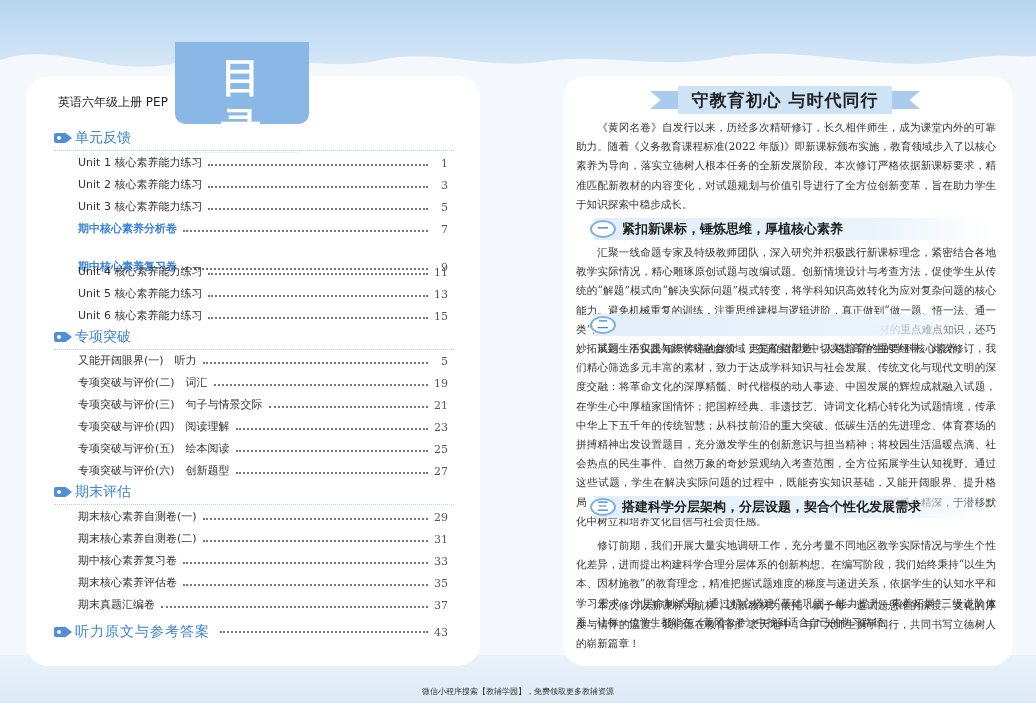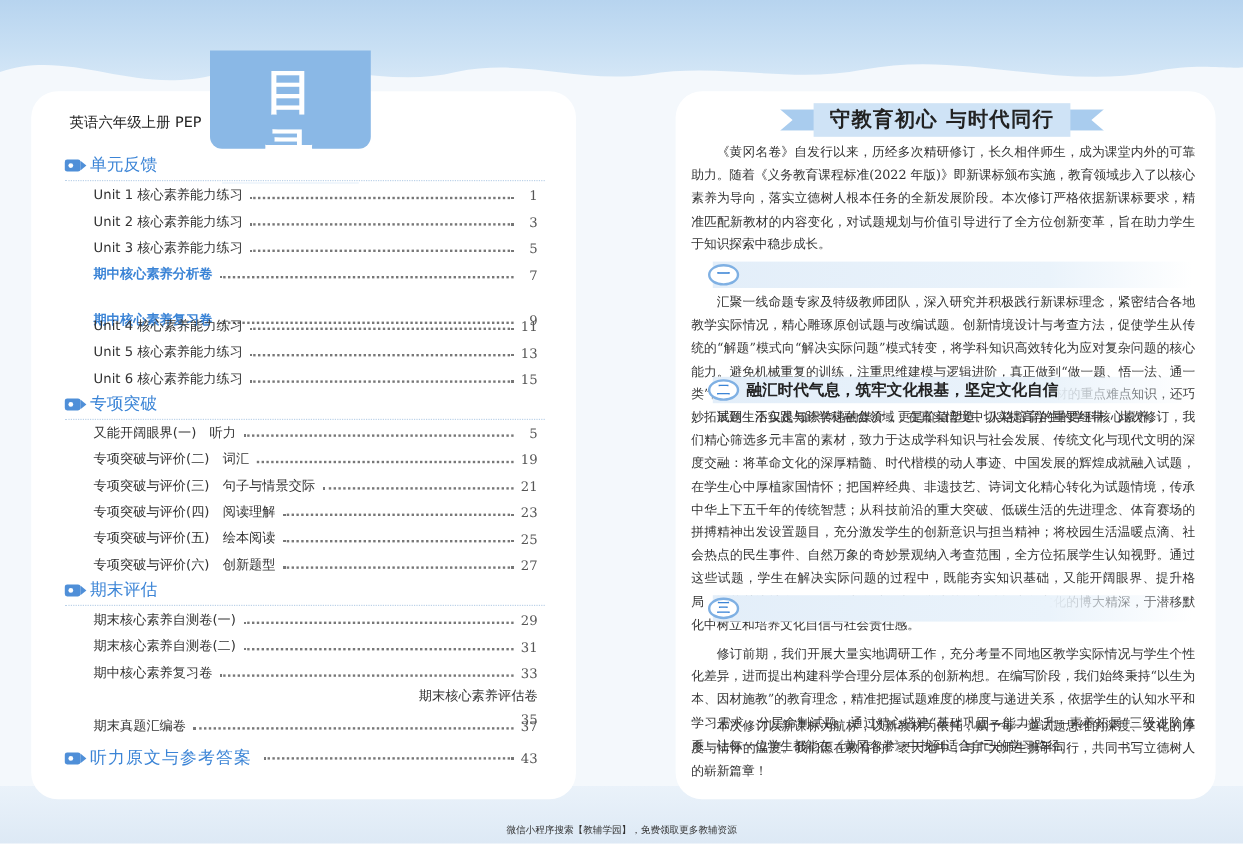--- a/index.html
+++ b/index.html
@@ -224,21 +224,21 @@
 <div class="toc-row" style="top:528px;">
   <span class="lbl">期末核心素养自测卷(二)</span>
     <span class="dots"></span>
     <span class="pg">31</span>
 </div>
 <div class="toc-row" style="top:550px;">
   <span class="lbl">期中核心素养复习卷</span>
     <span class="dots"></span>
     <span class="pg">33</span>
 </div>
-<div class="toc-row" style="top:572px;flex-direction:column;">
+<div class="toc-row" style="top:572px;">
   <span class="lbl">期末核心素养评估卷</span>
     <span class="dots"></span>
     <span class="pg">35</span>
 </div>
 <div class="toc-row" style="top:594px;">
   <span class="lbl">期末真题汇编卷</span>
     <span class="dots"></span>
     <span class="pg">37</span>
 </div>
 
@@ -253,29 +253,30 @@
 <div class="banner">
   <span class="flag-l"></span>
   <span class="flag-r"></span>
   <div class="ttl">守教育初心 与时代同行</div>
 </div>
 
 <p class="para" style="top:118px;">《黄冈名卷》自发行以来，历经多次精研修订，长久相伴师生，成为课堂内外的可靠助力。随着《义务教育课程标准(2022 年版)》即新课标颁布实施，教育领域步入了以核心素养为导向，落实立德树人根本任务的全新发展阶段。本次修订严格依据新课标要求，精准匹配新教材的内容变化，对试题规划与价值引导进行了全方位创新变革，旨在助力学生于知识探索中稳步成长。</p>
 
 <div class="sub-head" style="top:218px;">
   <span class="num">一</span>
+  <span class="txt">紧扣新课标，锤炼思维，厚植核心素养</span>
 </div>
 <p class="para" style="top:218px; margin-top:25px;">汇聚一线命题专家及特级教师团队，深入研究并积极践行新课标理念，紧密结合各地教学实际情况，精心雕琢原创试题与改编试题。创新情境设计与考查方法，促使学生从传统的“解题”模式向“解决实际问题”模式转变，将学科知识高效转化为应对复杂问题的核心能力。避免机械重复的训练，注重思维建模与逻辑进阶，真正做到“做一题、悟一法、通一类”。以培育学生核心素养为导向进行试题设计，不仅精准锁定教材的重点难点知识，还巧妙拓展到生活实践与跨学科融合领域，在真实情境中切实提高学生的学科核心素养。</p>
 
 <div class="sub-head" style="top:314px;">
   <span class="num">二</span>
-  <span class="txt">融汇时代气息，筑牢文化根基，坚定文化自信</span>
 </div>
 <p class="para" style="top:339px;">试题，不仅是知识传递的媒介，更是价值塑造、人格培育的重要纽带。此次修订，我们精心筛选多元丰富的素材，致力于达成学科知识与社会发展、传统文化与现代文明的深度交融：将革命文化的深厚精髓、时代楷模的动人事迹、中国发展的辉煌成就融入试题，在学生心中厚植家国情怀；把国粹经典、非遗技艺、诗词文化精心转化为试题情境，传承中华上下五千年的传统智慧；从科技前沿的重大突破、低碳生活的先进理念、体育赛场的拼搏精神出发设置题目，充分激发学生的创新意识与担当精神；将校园生活温暖点滴、社会热点的民生事件、自然万象的奇妙景观纳入考查范围，全方位拓展学生认知视野。通过这些试题，学生在解决实际问题的过程中，既能夯实知识基础，又能开阔眼界、提升格局，还能关注社会发展。在这个过程中，学生能深切体悟中华文化的博大精深，于潜移默化中树立和培养文化自信与社会责任感。</p>
 
 <div class="sub-head" style="top:496px;">
   <span class="num">三</span>
+  <span class="txt">搭建科学分层架构，分层设题，契合个性化发展需求</span>
 </div>
 <p class="para" style="top:536px;">修订前期，我们开展大量实地调研工作，充分考量不同地区教学实际情况与学生个性化差异，进而提出构建科学合理分层体系的创新构想。在编写阶段，我们始终秉持“以生为本、因材施教”的教育理念，精准把握试题难度的梯度与递进关系，依据学生的认知水平和学习需求，分层命制试题。通过精心搭建“基础巩固—能力提升—素养拓展”三级进阶体系，让每一位学生都能在《黄冈名卷》中找到适合自己的学习路径。</p>
 
 <p class="para" style="top:596px;">本次修订以新课标为航标，以新教材为依托，赋予每一道试题思维的深度、文化的厚度与情怀的温度。我们愿在教育的广袤天地中，与广大师生携手同行，共同书写立德树人的崭新篇章！</p>
 
 <div class="footer-note">微信小程序搜索【教辅学园】，免费领取更多教辅资源</div>
 
 </body></html>

